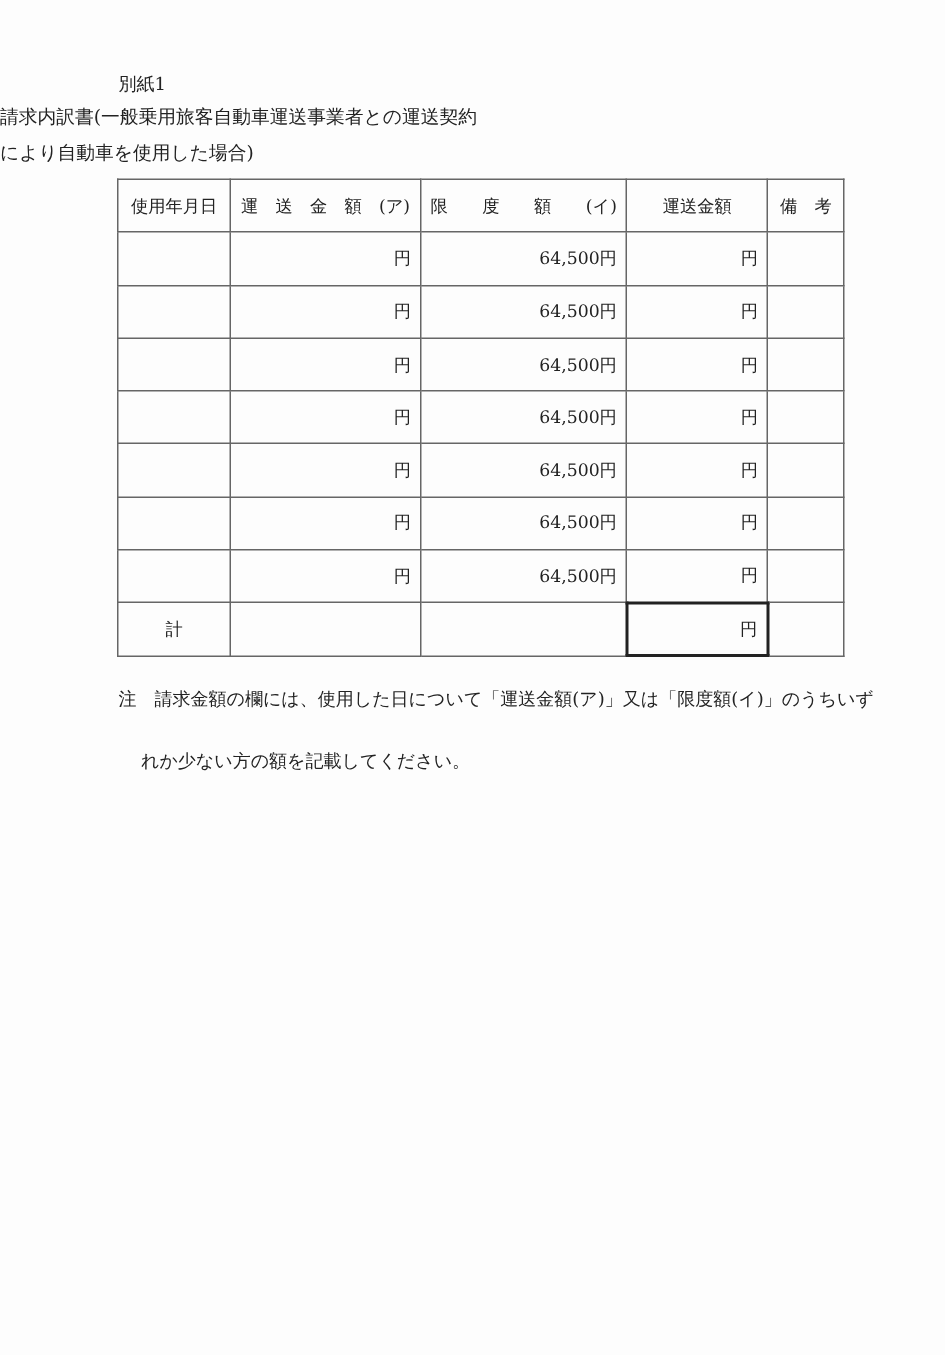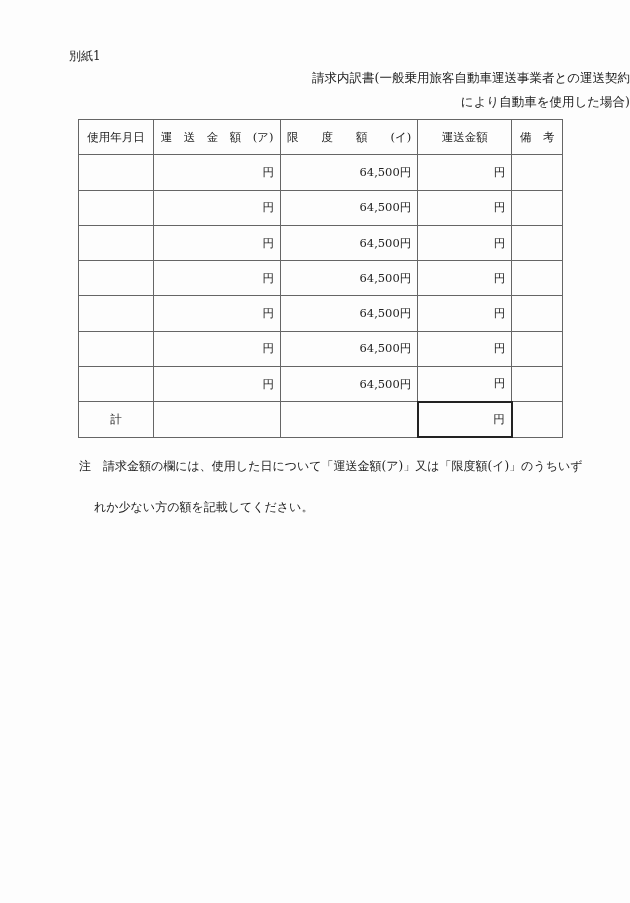--- a/index.html
+++ b/index.html
@@ -1,21 +1,21 @@
 <!DOCTYPE html>
 <html><head>
   <meta charset="utf-8">
   <style>
     html, body { margin: 0; padding: 0; }
     body {
       width: 630px; height: 903px; background: #fdfdfd; position: relative; overflow: hidden;
       font-family: "DejaVu Serif", "Liberation Serif", serif; color: #222;
     }
-    .attach-label { position: absolute; left: 69px; top: 48px; font-size: 12px; }
-    .title { position: absolute; left: 0; width: 630px; text-align: right; font-size: 12.5px; }
+    .attach-label { position: absolute; left: 79px; top: 48px; font-size: 12px; }
+    .title { position: absolute; left: 0; width: 630px; text-align: left; font-size: 12.5px; }
     .title.l1 { top: 70px; }
     .title.l2 { top: 94px; }
     table.claim {
       position: absolute; left: 78px; top: 119px; border-collapse: collapse;
       table-layout: fixed; font-size: 11.5px;
     }
     table.claim td, table.claim th {
       border: 1px solid #666; height: 35.3px; padding: 0 6px; font-weight: normal;
       box-sizing: border-box;
     }

